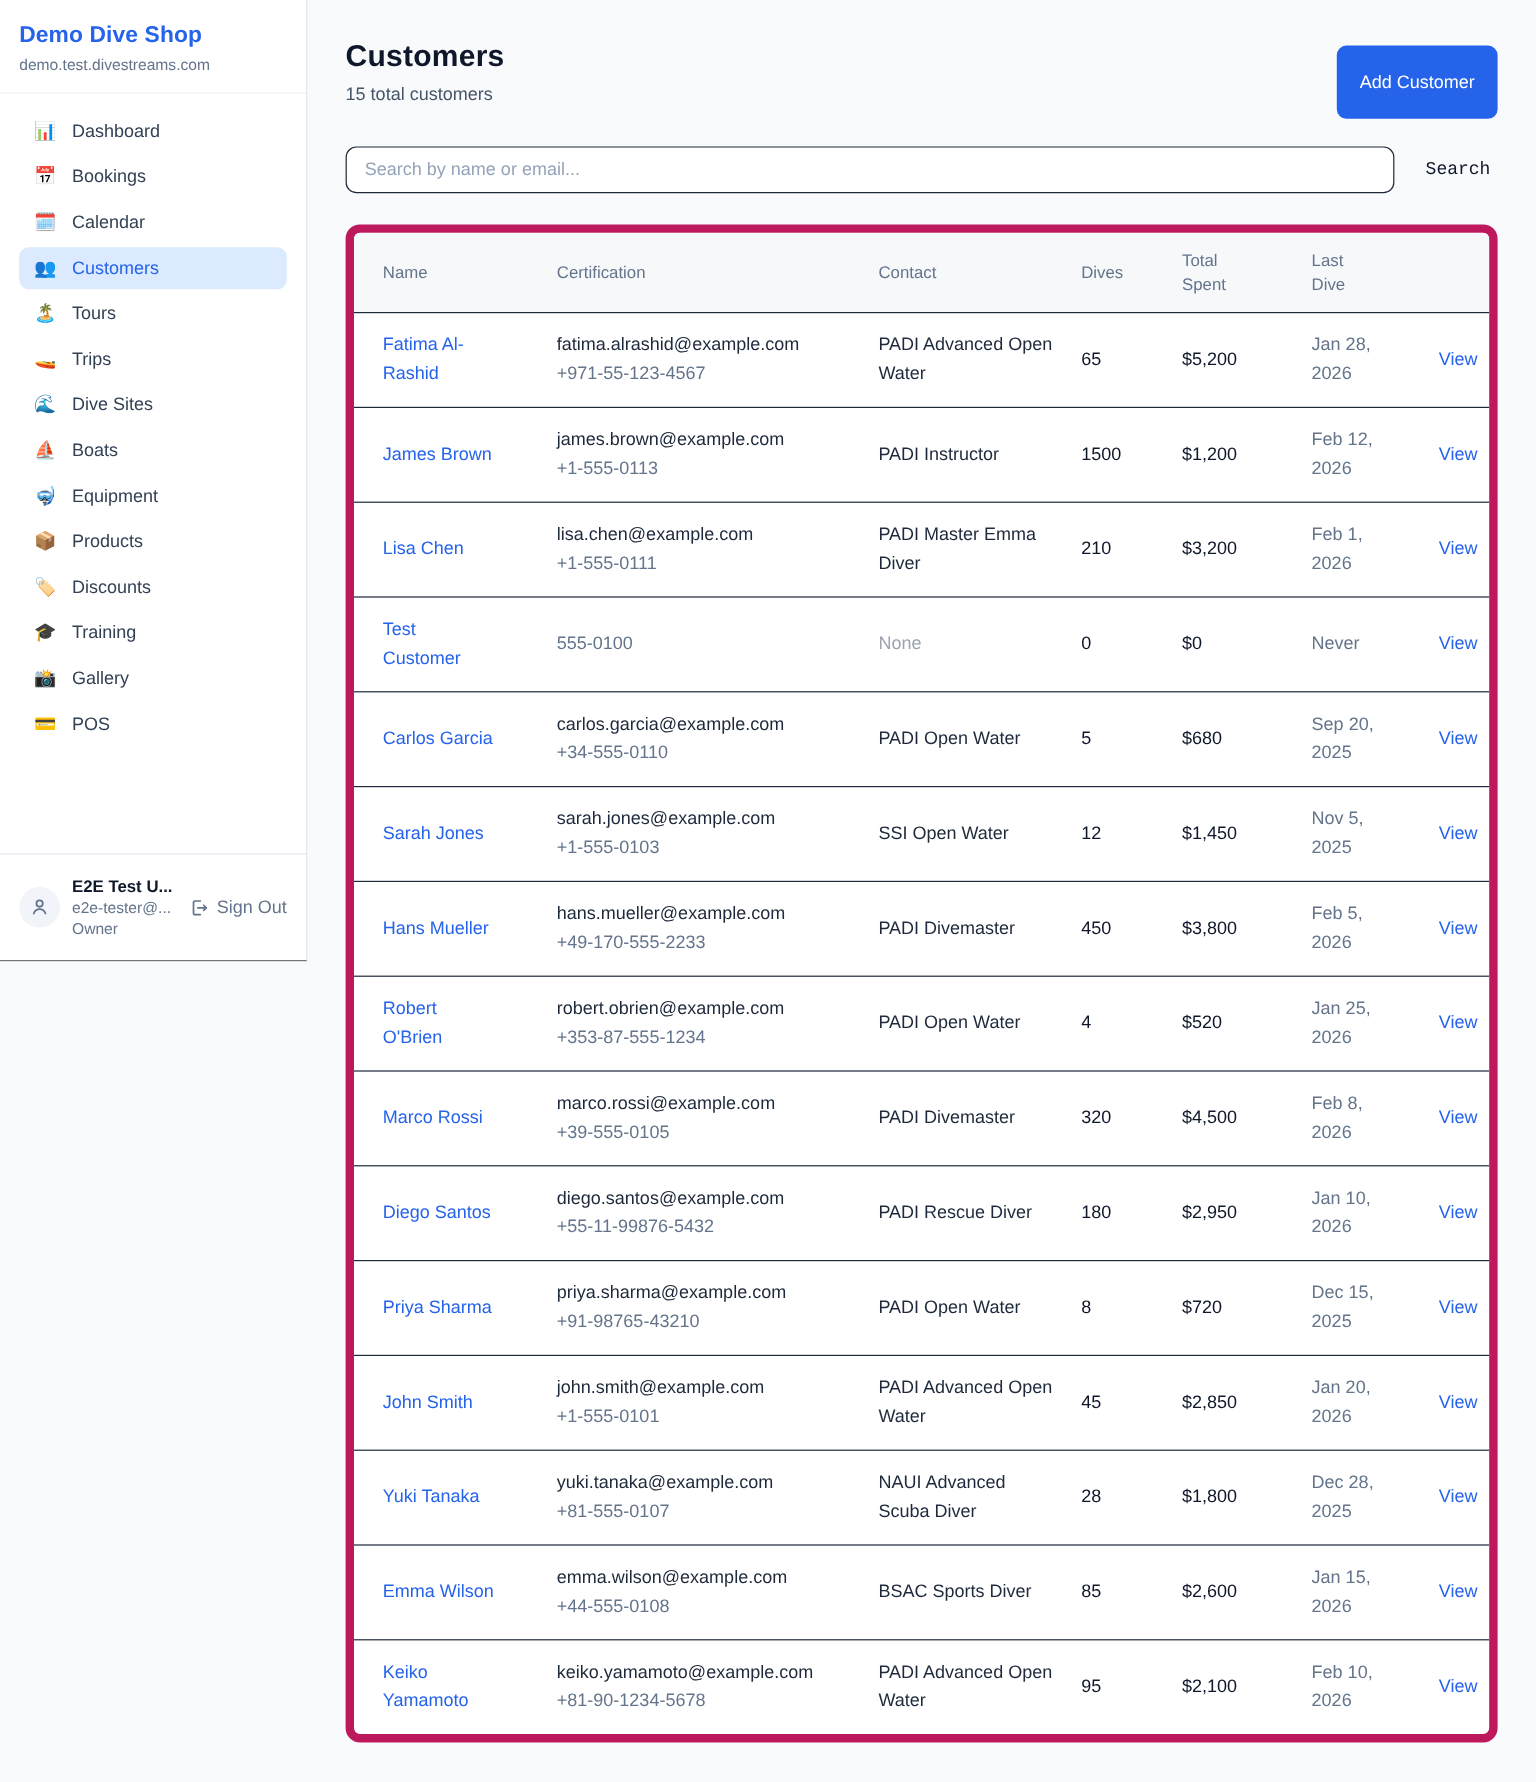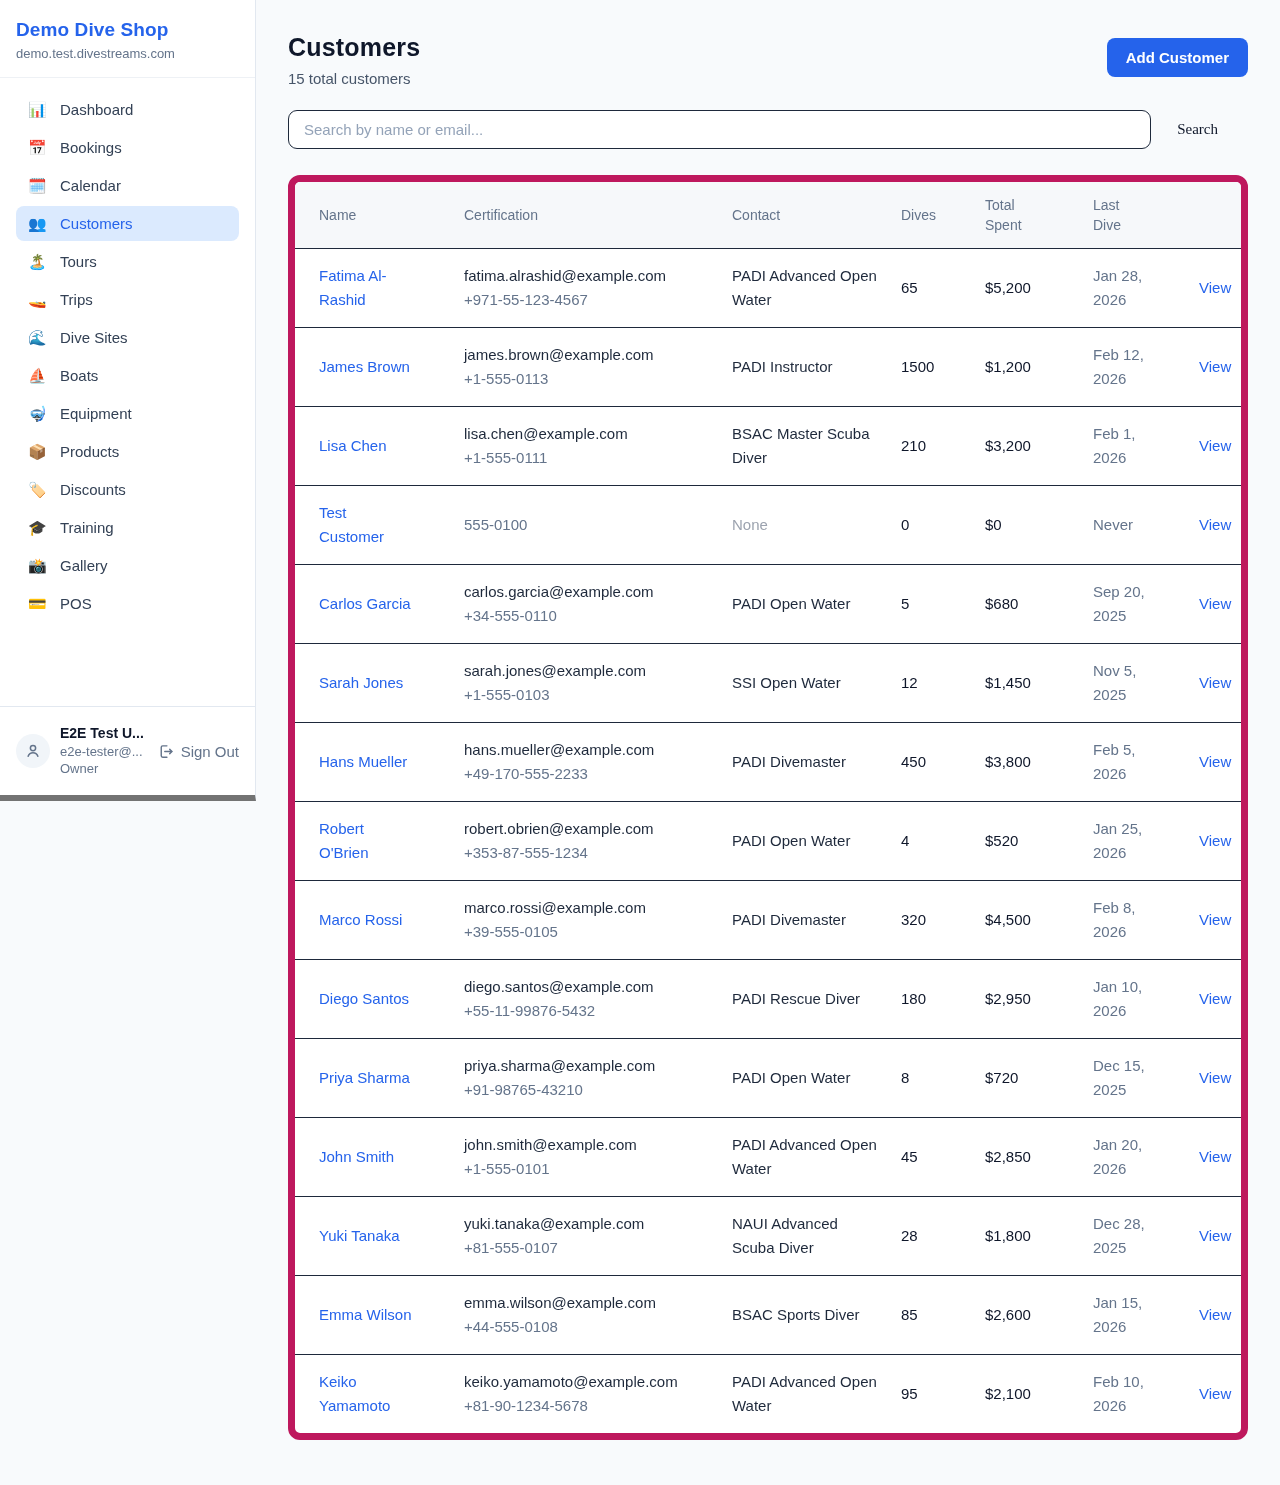--- a/index.html
+++ b/index.html
@@ -9,21 +9,21 @@
     background:#f8fafc;
     color:#0f172a;
     position:relative;
     overflow:hidden;
   }
   
   .sidebar {
     position:absolute; left:0; top:0; width:256px; height:801px;
     background:#ffffff;
     border-right:1px solid #e2e8f0;
-    border-bottom:6px solid #737373;
+    border-bottom:1px solid #737373;
     display:flex; flex-direction:column;
   }
   .brand { padding:19px 16px 16px 16px; border-bottom:1px solid #eef1f5; }
   .brand-name { color:#2563eb; font-size:19px; font-weight:700; letter-spacing:.1px; }
   .brand-domain { color:#64748b; font-size:13px; margin-top:5px; }
   .nav { padding:14px 16px; flex:1; }
   .nav-item {
     display:flex; align-items:center; gap:12px;
     padding:9px 12px; border-radius:8px;
     color:#334155; font-size:15px; cursor:pointer; margin-bottom:3px;
@@ -42,34 +42,34 @@
   .user-name { font-size:14px; font-weight:700; color:#0f172a; white-space:nowrap; overflow:hidden; }
   .user-email, .user-role { font-size:13px; color:#64748b; white-space:nowrap; overflow:hidden; }
   .signout { display:flex; align-items:center; gap:7px; color:#64748b; font-size:15px; cursor:pointer; flex:0 0 auto; }
   
   .main { margin-left:256px; padding:33px 32px 0 32px; }
   .page-head { display:flex; justify-content:space-between; align-items:flex-start; }
   .page-title { font-size:25px; font-weight:700; color:#0f172a; letter-spacing:.2px; }
   .page-sub { font-size:15px; color:#475569; margin-top:8px; }
   .btn-primary {
     background:#2563eb; color:#fff; border:none; border-radius:8px;
-    font-family:inherit; font-size:15px; font-weight:700;
-    padding:11px 19px; cursor:pointer; margin-top:5px;
+    font-family:inherit; font-size:15px; font-weight:400;
+    padding:22px 19px; cursor:pointer; margin-top:5px;
   }
   .search-row { display:flex; align-items:center; margin-top:23px; }
   .search-input {
     flex:1; height:39px; border:1px solid #1e293b; border-radius:9px;
     background:#fff; padding:0 15px; font-family:inherit; font-size:15px; color:#0f172a;
     outline:none;
   }
   .search-input::placeholder { color:#94a3b8; }
   .search-btn {
-    background:none; border:none; font-family:Liberation Serif, serif;
+    background:none; border:none; font-family:Liberation Mono, monospace;
     font-size:15px; font-weight:500; color:#0f172a;
-    margin:0 30px 0 26px; cursor:pointer;
+    margin:0 6px 0 26px; cursor:pointer;
   }
   
   .card {
     margin-top:26px; background:#ffffff;
     border:7px solid #be185d; border-radius:12px;
     overflow:hidden;
   }
   .grid-row {
     display:grid;
     grid-template-columns:145px 268px 169px 84px 108px 106px 1fr;
@@ -263,21 +263,21 @@
 
   <div class="grid-row trow">
     <div class="cell">
       <a class="name-link">Lisa Chen</a>
     </div>
     <div class="cell">
       <div class="email">lisa.chen@example.com</div>
       <div class="phone">+1-555-0111</div>
     </div>
     <div class="cell">
-      <div class="cert">BSAC Master Scuba Diver</div>
+      <div class="cert">PADI Master Emma Diver</div>
     </div>
     <div class="cell num">210</div>
     <div class="cell num">$3,200</div>
     <div class="cell">
       <span class="date">Feb 1, 2026</span>
     </div>
     <div class="cell">
       <a class="view-link">View</a>
     </div>
   </div>

